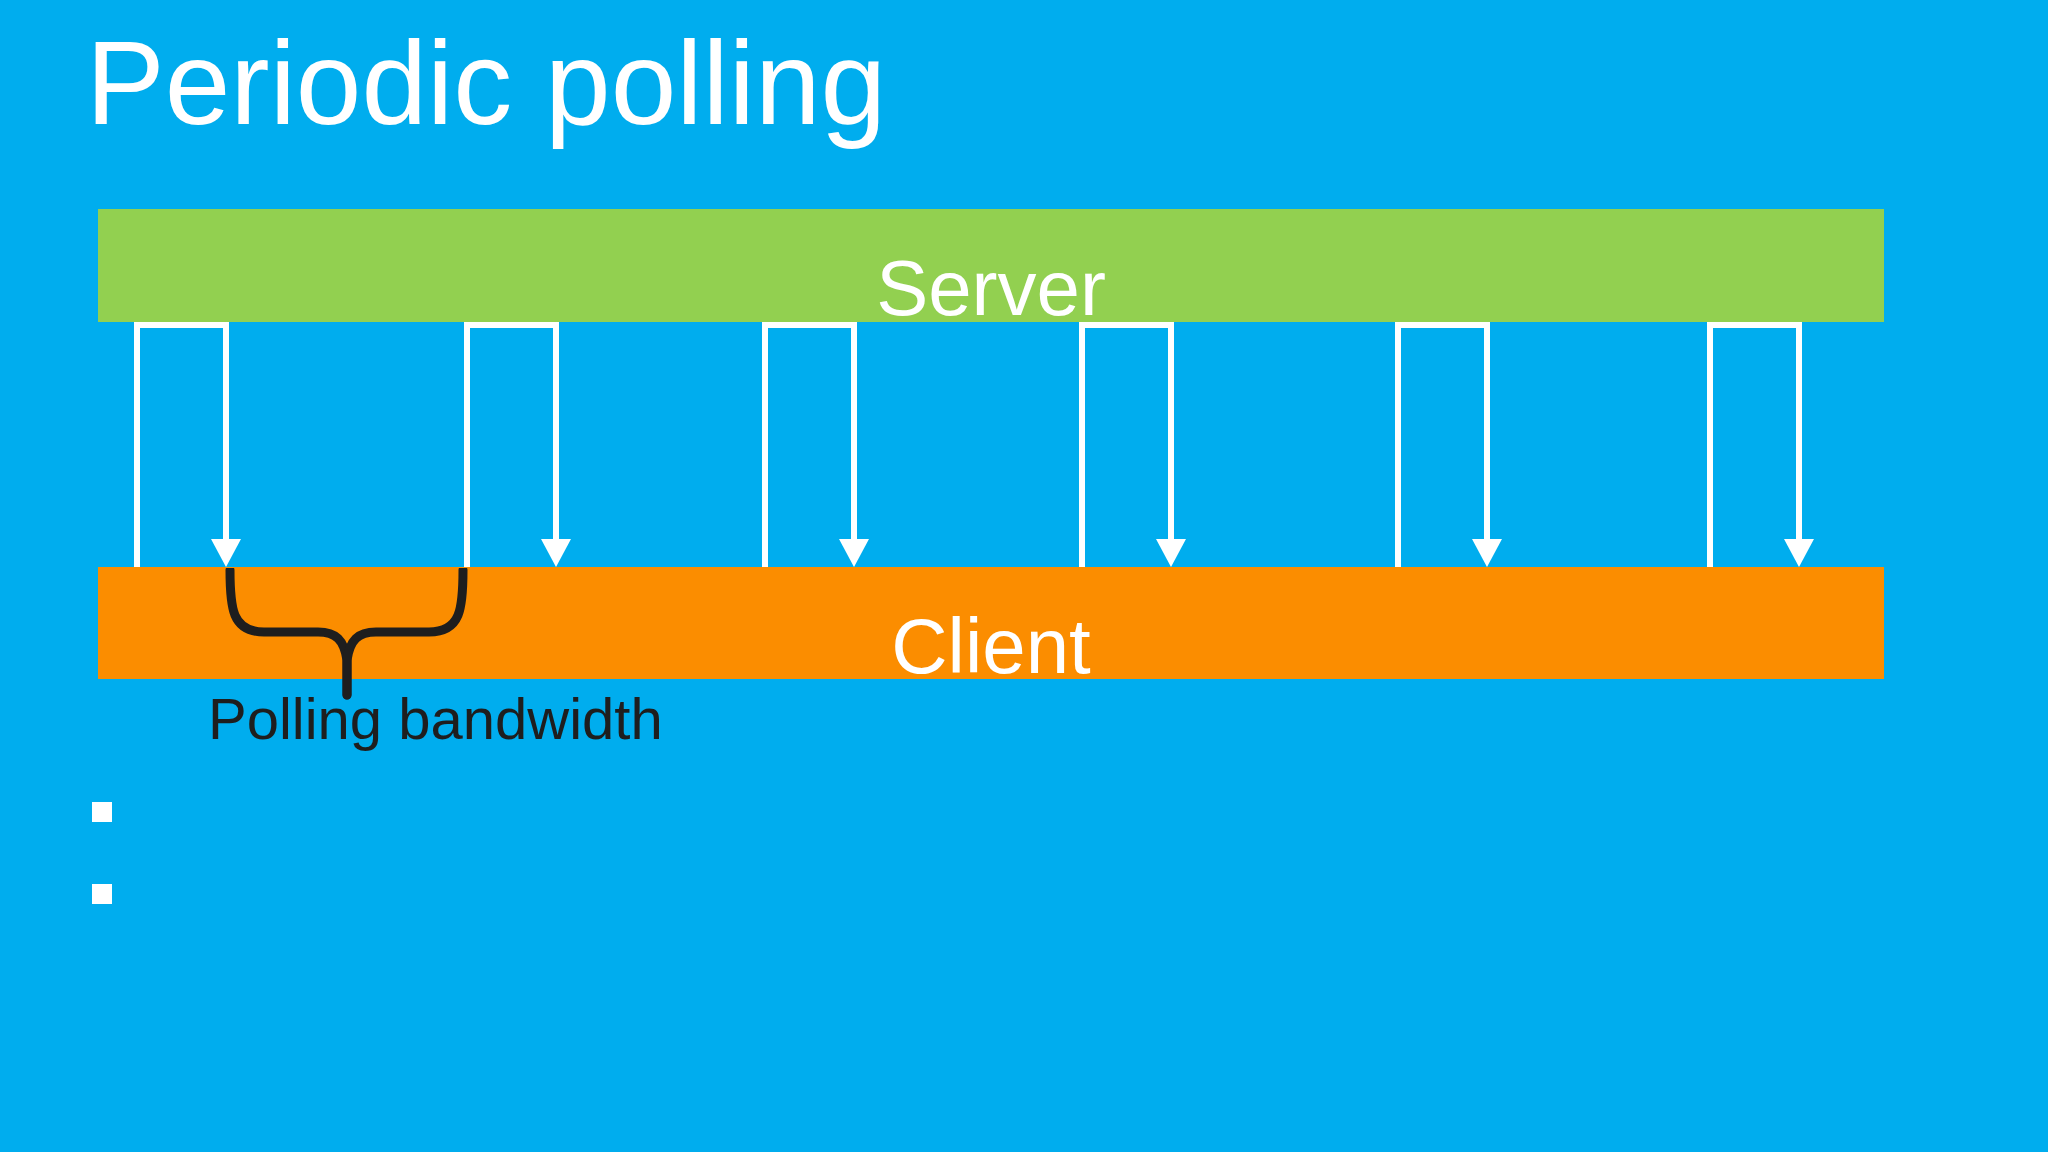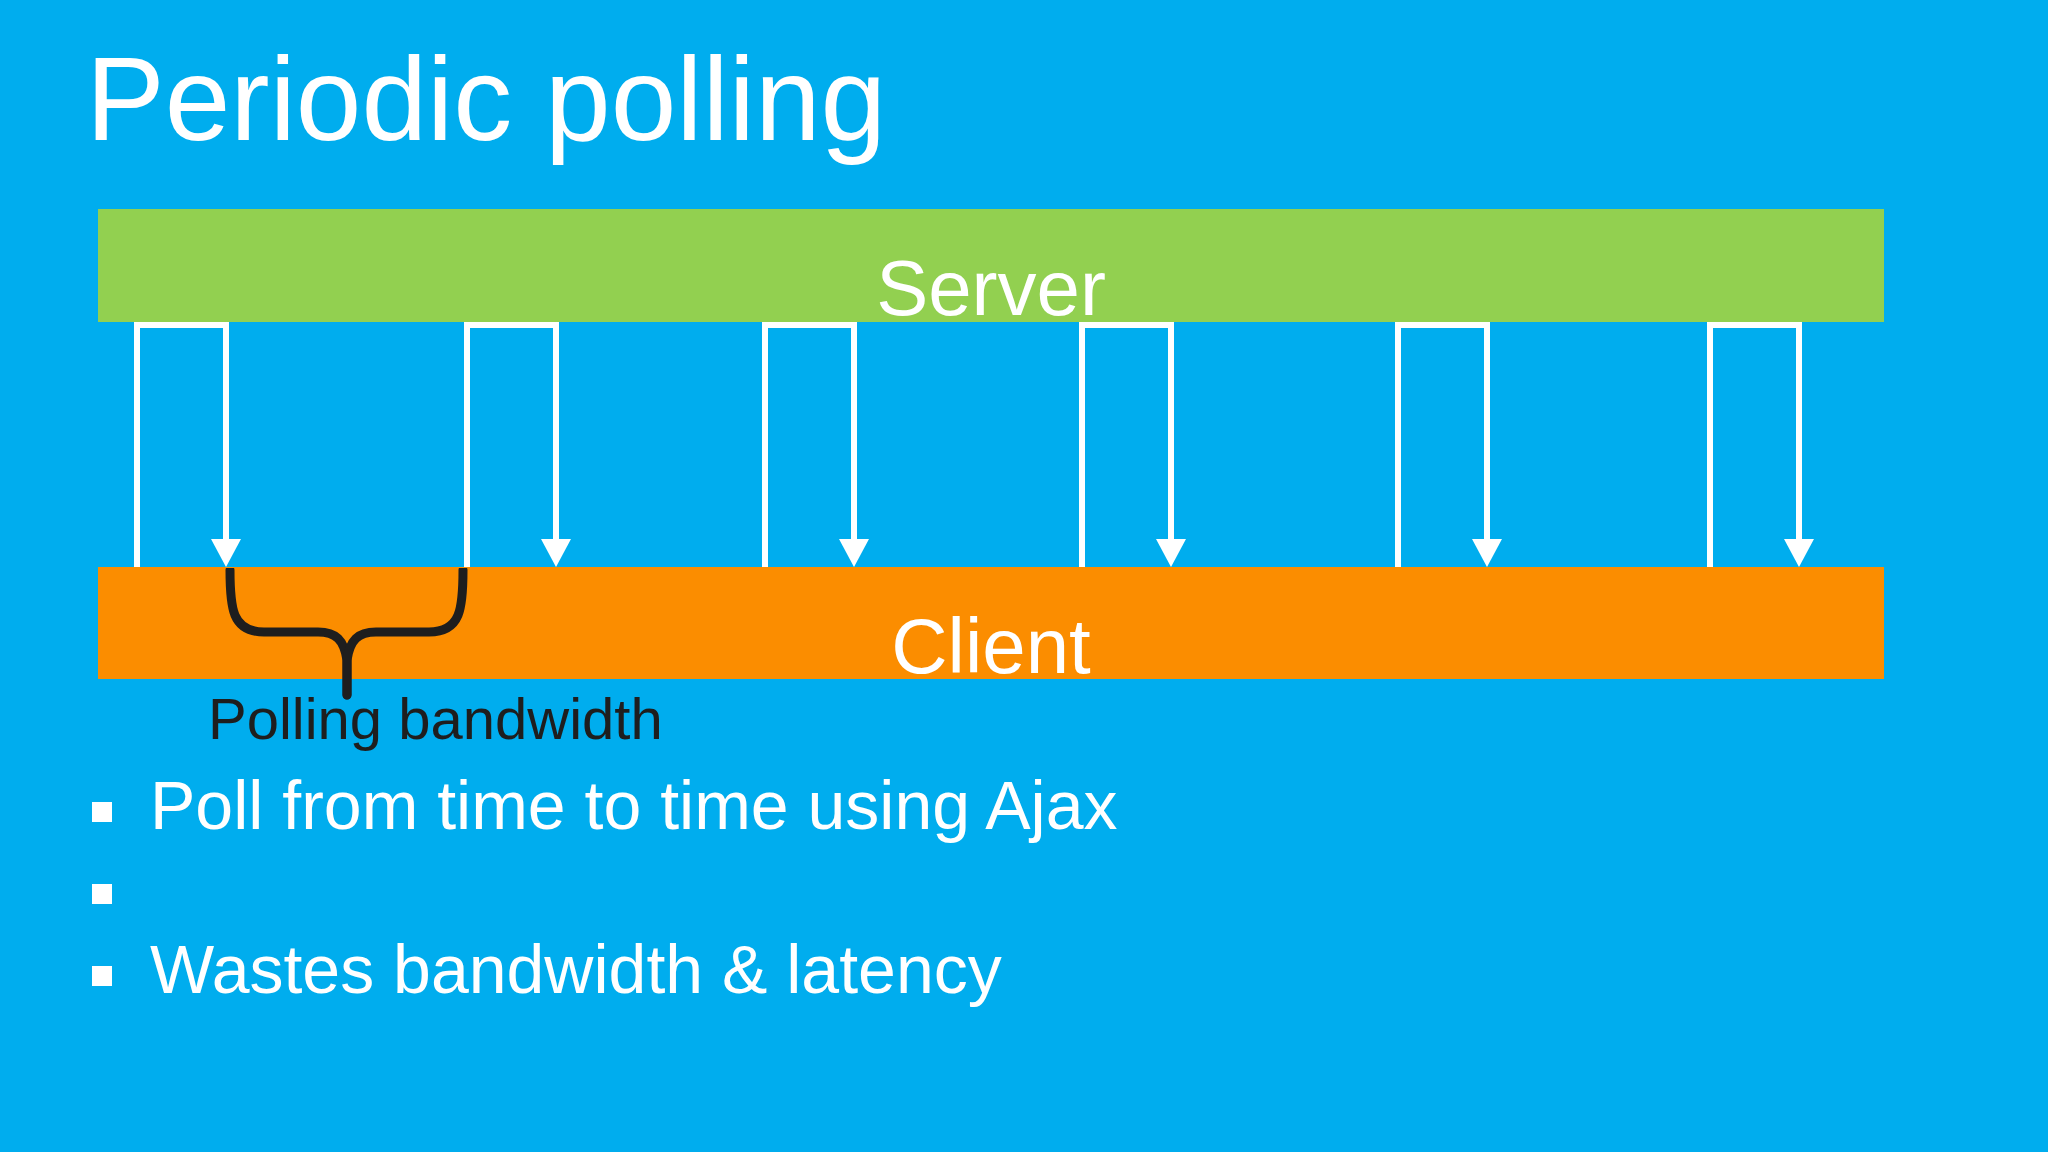--- a/index.html
+++ b/index.html
@@ -4,21 +4,21 @@
 <style>
   html,body{margin:0;padding:0;}
   body{font-family:"Liberation Sans","DejaVu Sans",sans-serif;}
   .slide{
     position:relative;
     width:2048px;height:1152px;
     background:var(--bg,#00ADEE);
     overflow:hidden;
   }
   .title{
-    position:absolute;left:86px;top:26px;
+    position:absolute;left:86px;top:10px;
     font-size:118px;line-height:1.25;font-weight:400;
     color:var(--txt,#fff);
     letter-spacing:0;
     white-space:nowrap;
   }
   .bar{
     position:absolute;left:98px;width:1786px;
     display:flex;align-items:center;justify-content:center;
   }
   .bar-label{
@@ -116,24 +116,19 @@
   <svg class="brace-svg" width="250" height="135" viewBox="0 0 250 135">
     <path d="M 8,2 C 8,40 10,64 42,64 L 96,64 C 114,64 122,72 125,92 L 125,127" fill="none" stroke="#1E1E1E" stroke-width="9" stroke-linecap="round" stroke-linejoin="round"></path>
     <path d="M 241,2 C 241,40 239,64 207,64 L 154,64 C 136,64 128,72 125,92 L 125,127" fill="none" stroke="#1E1E1E" stroke-width="9" stroke-linecap="round" stroke-linejoin="round"></path>
   </svg>
 
   <div class="interval-label">Polling bandwidth</div>
 
   <ul class="bullets">
     <li>
       <span class="marker"></span>
-      <span>Poll from time to time using Ajax</span>
     </li>
     <li>
       <span class="marker"></span>
-    </li>
-    <li>
-      <span class="marker"></span>
-      <span>Wastes bandwidth &amp; latency</span>
     </li>
   </ul>
 
 </div>
 
 </body></html>

